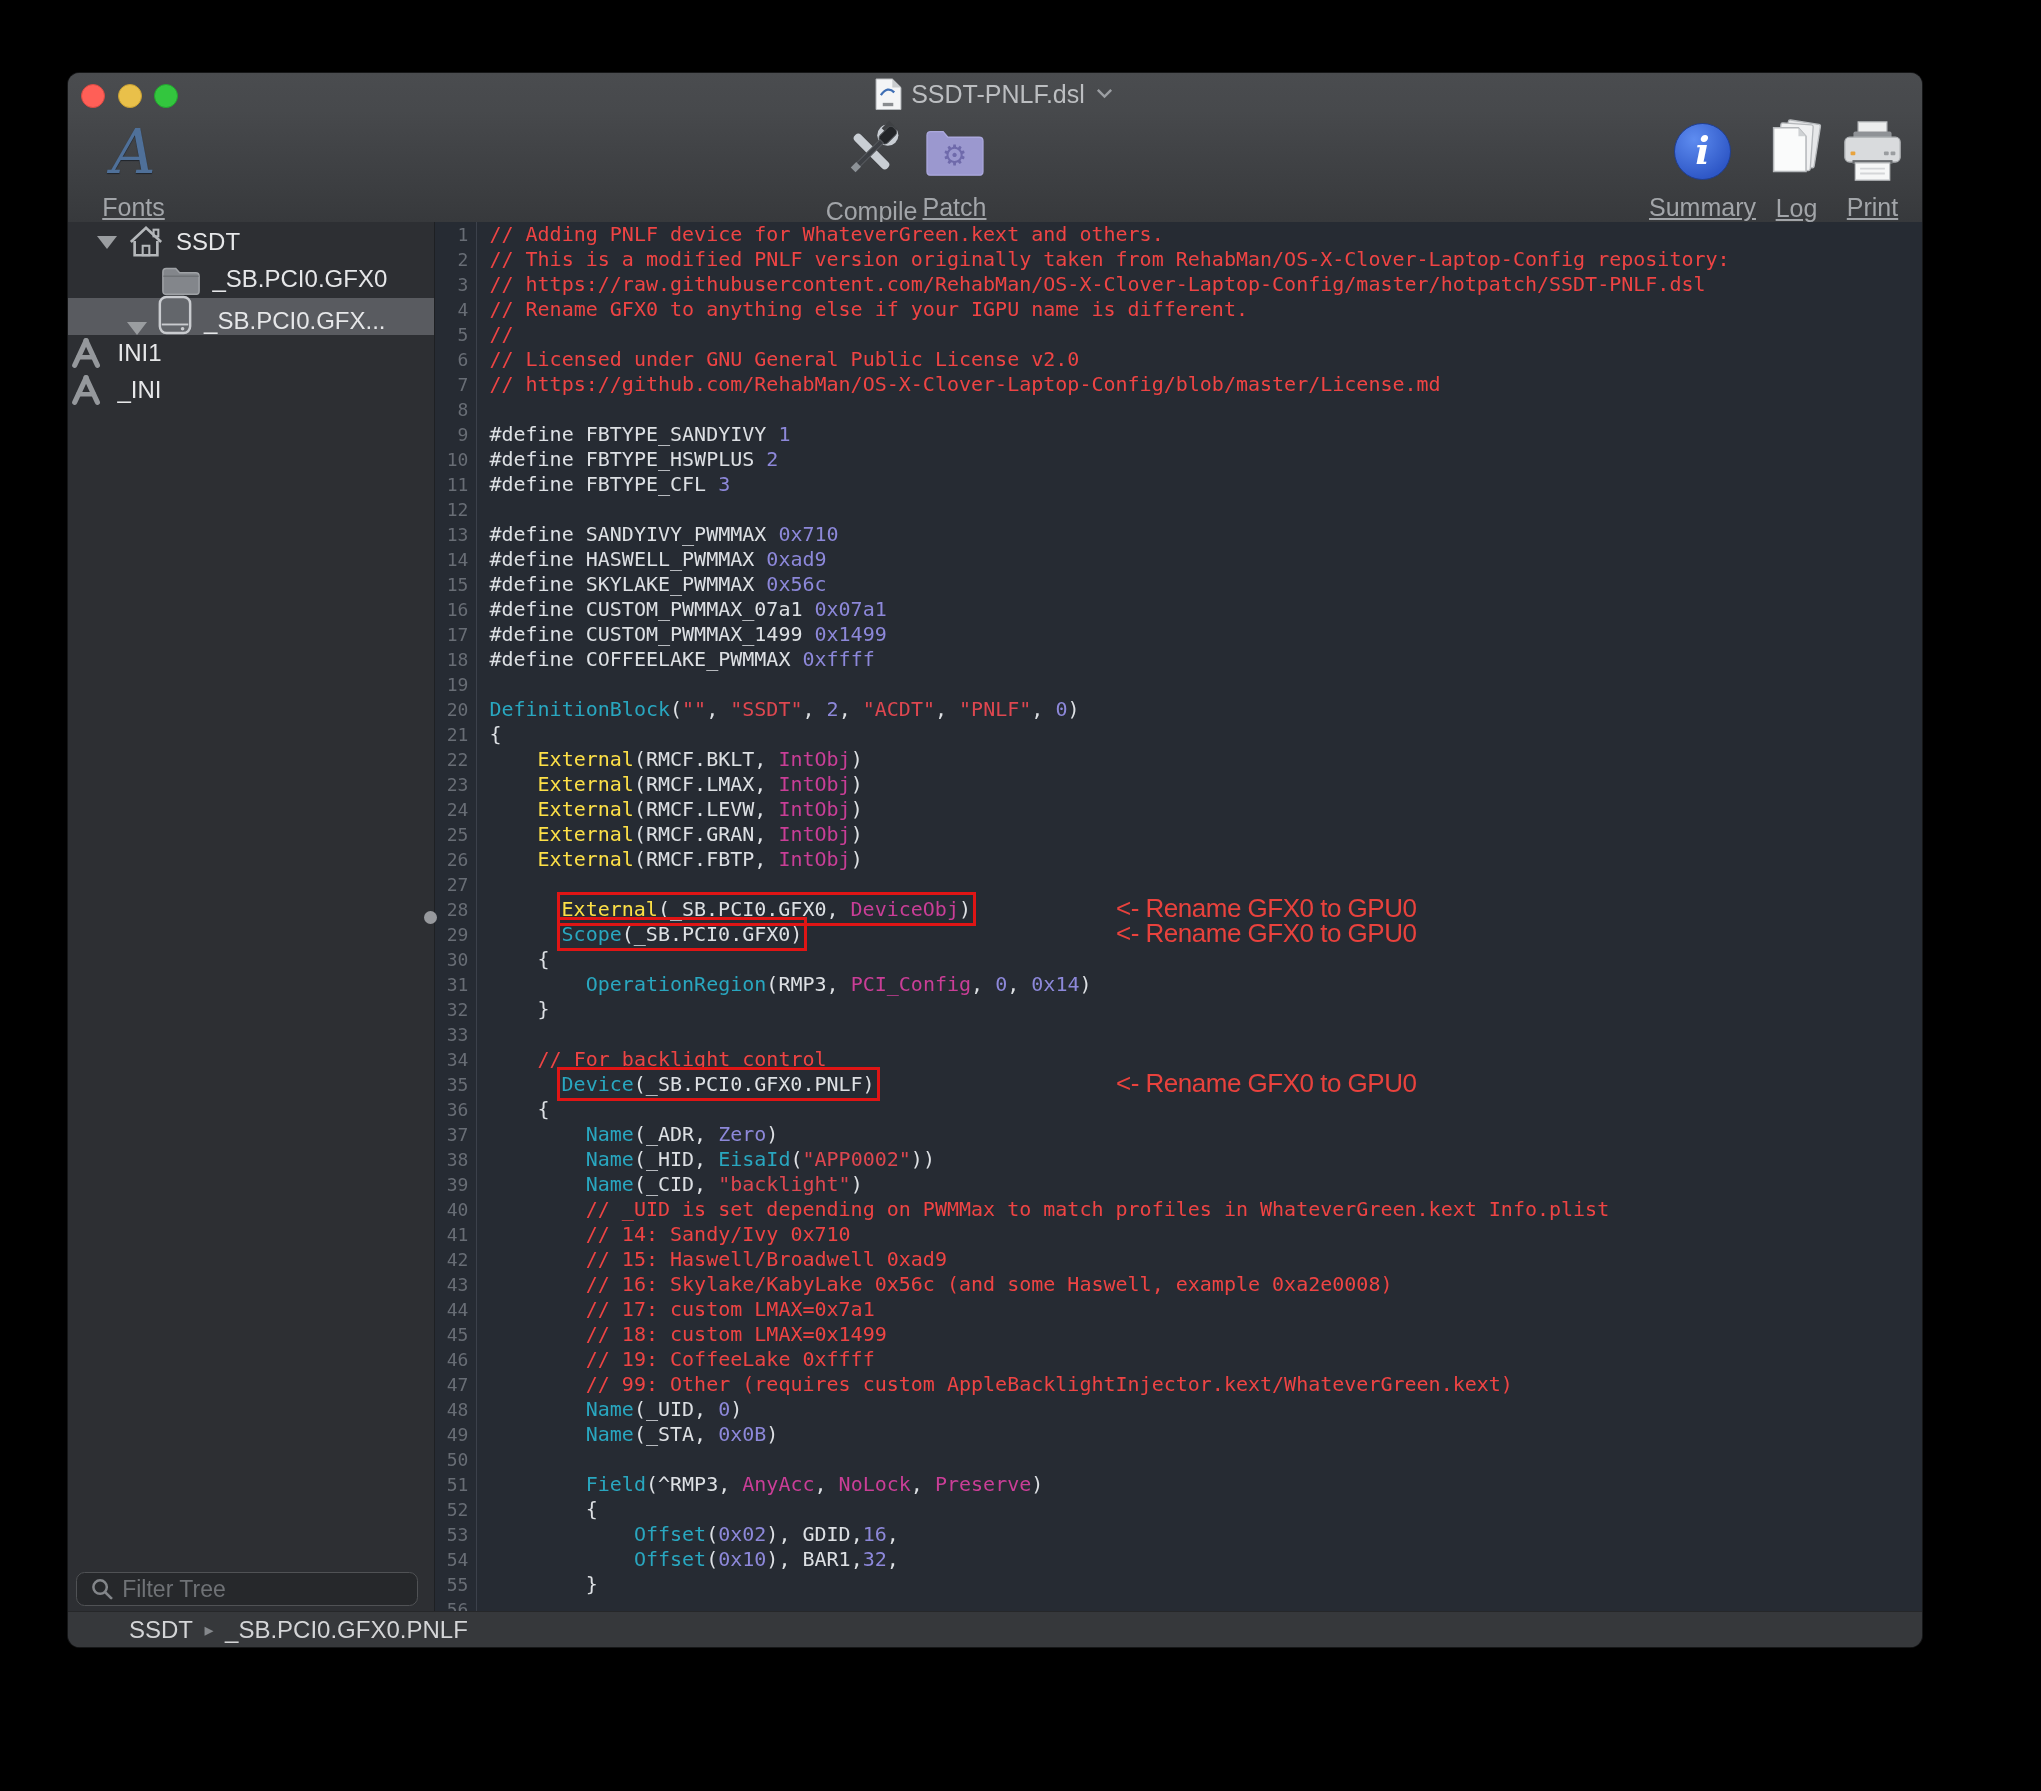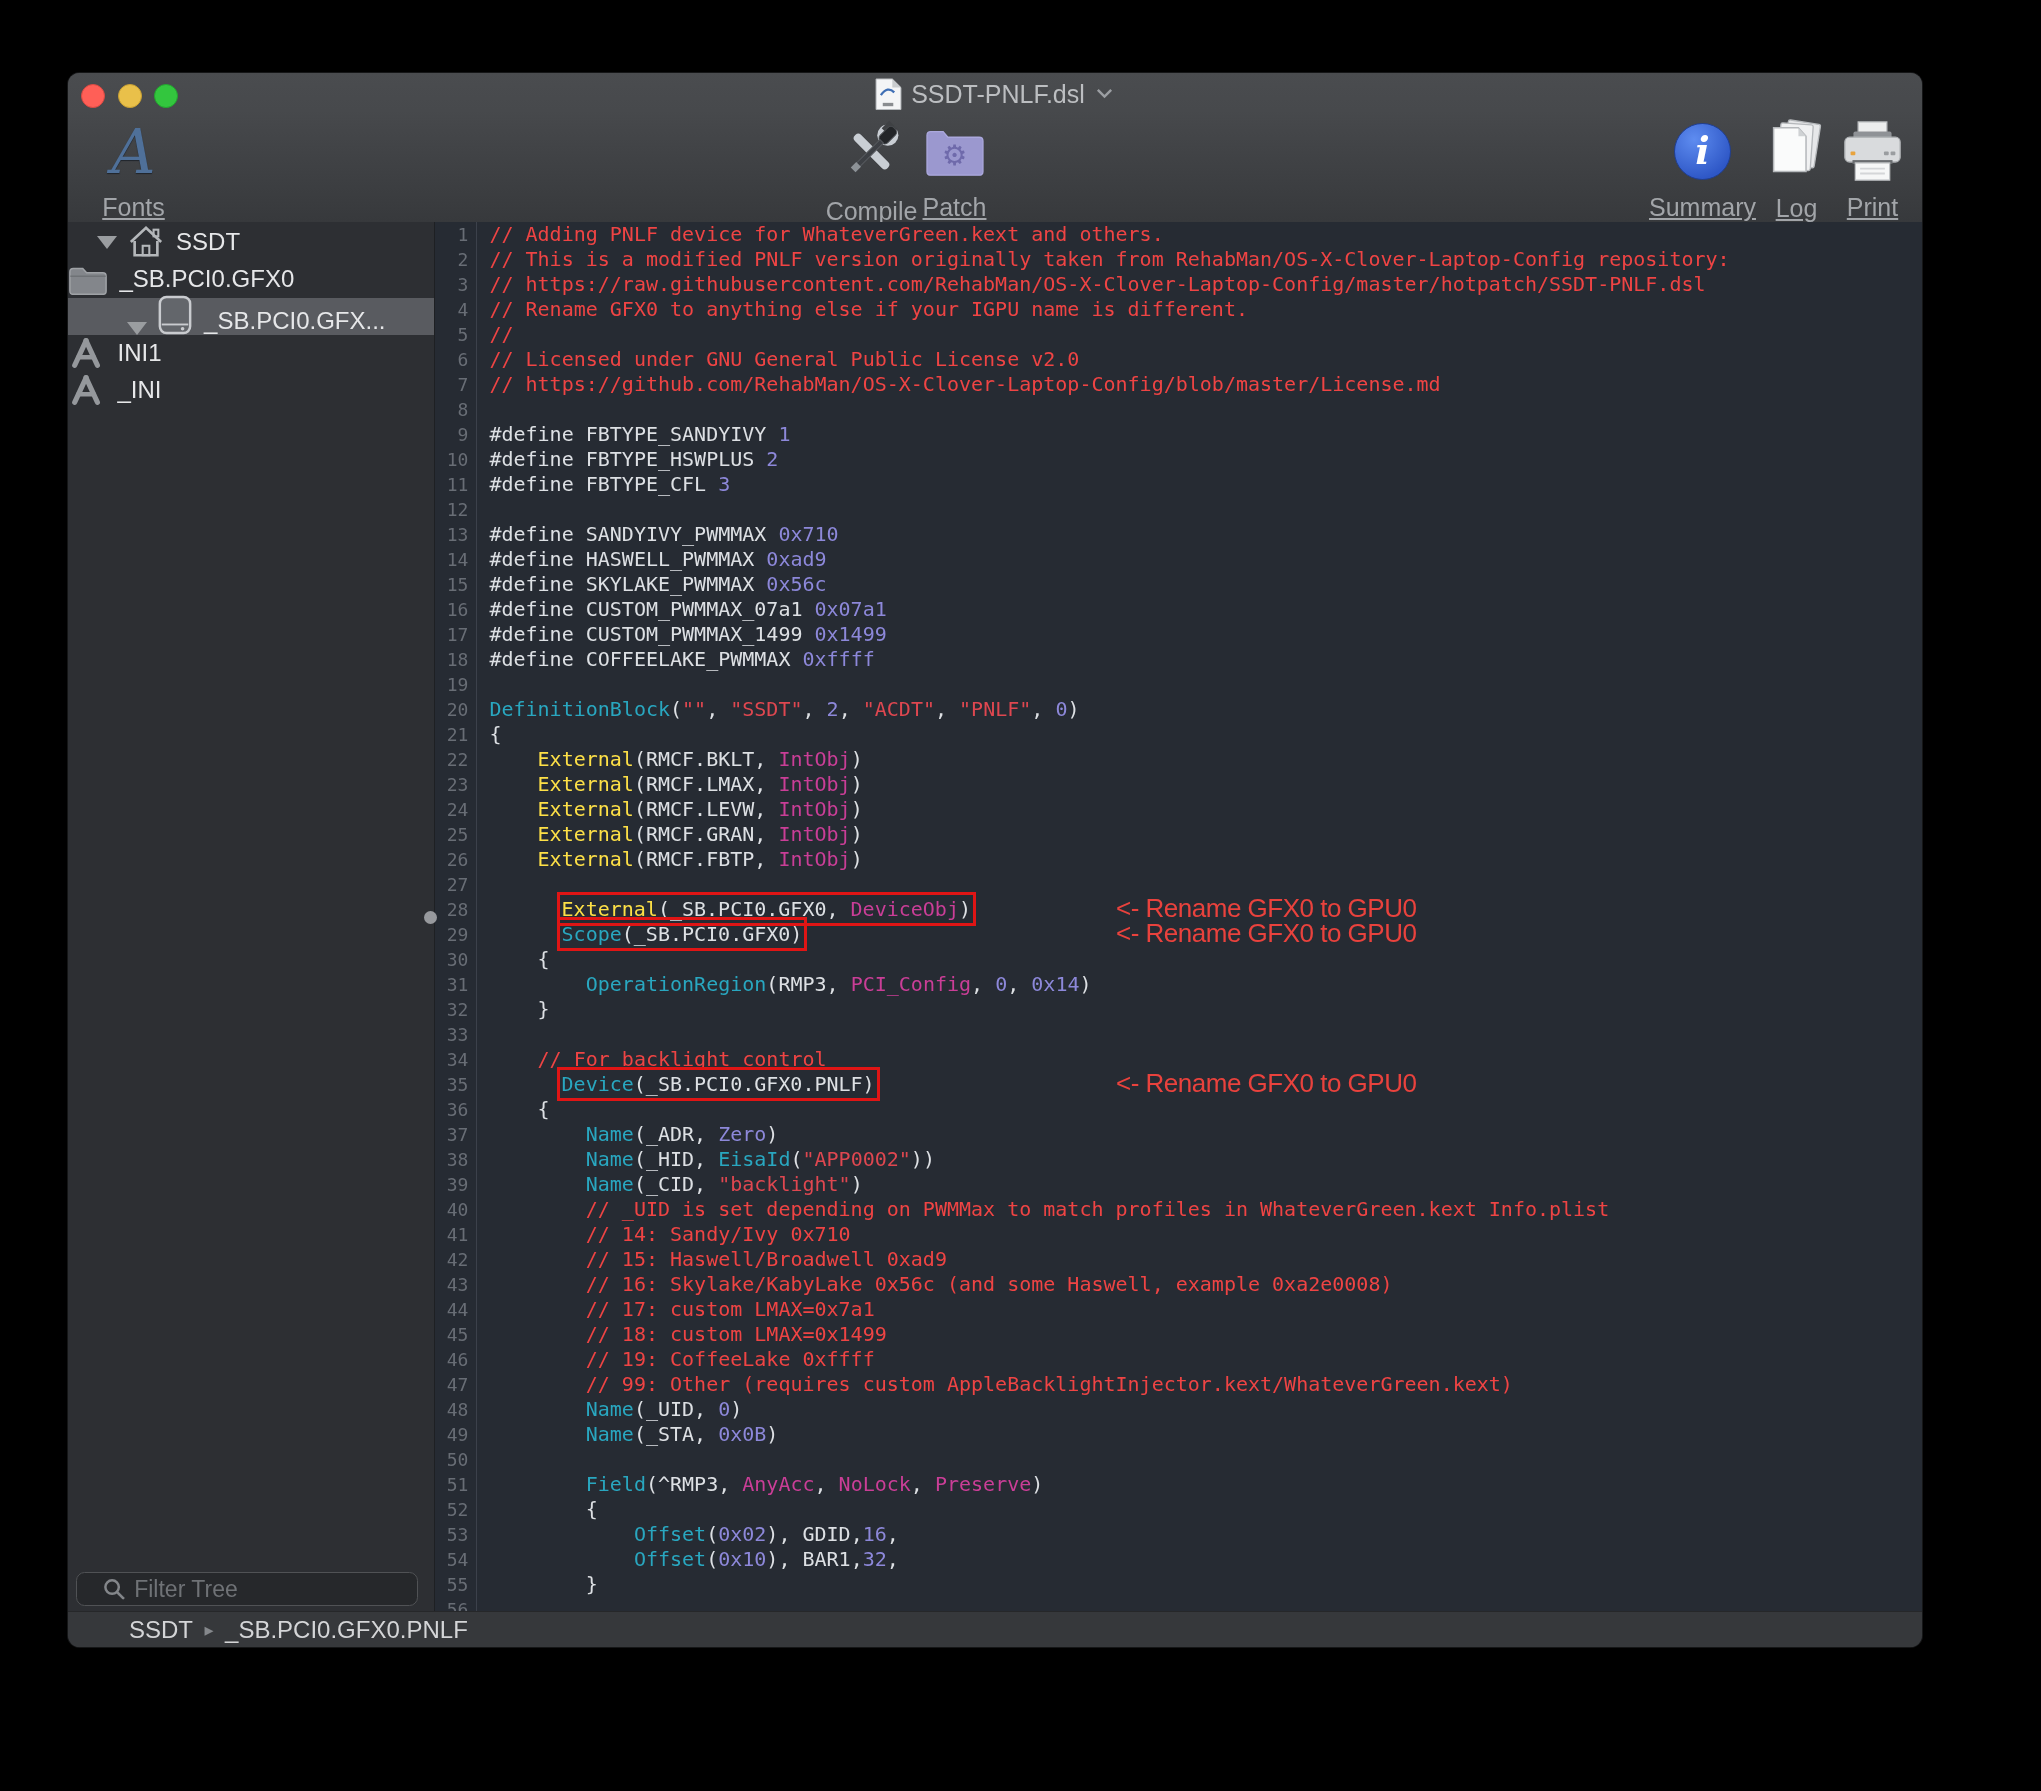--- a/index.html
+++ b/index.html
@@ -30,25 +30,25 @@
                   font-size:38px;color:#fff;margin-top:-1.9px;}
   
   .main{position:absolute;left:0;top:149px;right:0;bottom:35px;display:flex;}
   .sidebar{flex:0 0 367px;box-sizing:border-box;border-right:1.9px solid #1e2023;background:#2d2f33;position:relative;padding-top:1.9px;}
   .trow{position:relative;height:37px;display:flex;align-items:center;color:#e6e7e9;font-size:24px;white-space:nowrap;}
   .trow.sel{background:#595b60;align-items:flex-end;}
   .disc{width:0;height:0;border-left:10.5px solid transparent;border-right:10.5px solid transparent;
         border-top:13.4px solid #9a9da0;margin-right:9.6px;}
   .ticonbox{display:flex;align-items:center;justify-content:center;margin-right:11.5px;}
   .r0{padding-left:29px;}
-  .r1{}
+  .r1{padding-left:93px;}
   .r2{padding-left:59px;}
   .r3{}
   .filter{position:absolute;left:7.6px;bottom:5.7px;width:342px;height:34px;box-sizing:border-box;
-          border:1.9px solid #505255;border-radius:8.6px;background:#26282b;display:flex;align-items:center;padding:0 25px;gap:7.6px;}
+          border:1.9px solid #505255;border-radius:8.6px;background:#26282b;display:flex;align-items:center;padding:0 13px;gap:7.6px;}
   .filter .ph{color:#6f7276;font-size:23px;}
   
   .editor{flex:1 1 auto;background:#262b33;overflow:hidden;position:relative;}
   .line{display:flex;height:25px;line-height:25px;font-family:"DejaVu Sans Mono",monospace;font-size:20px;}
   .ln{flex:0 0 42px;box-sizing:border-box;padding-right:7.6px;text-align:right;color:#686d75;font-size:18px;
       border-right:1.9px solid #3c414b;}
   .lc{padding-left:12.4px;white-space:pre;position:relative;color:#dde0e4;}
   .tk-w{color:#dde0e4;} .tk-c{color:#ef4444;} .tk-n{color:#8d88da;} .tk-k{color:#29a7c0;}
   .tk-e{color:#fde047;} .tk-t{color:#ca3e97;} .tk-s{color:#df4750;}
   .redbox{outline:3.8px solid #e01515;outline-offset:2.9px;margin-left:24px;}

